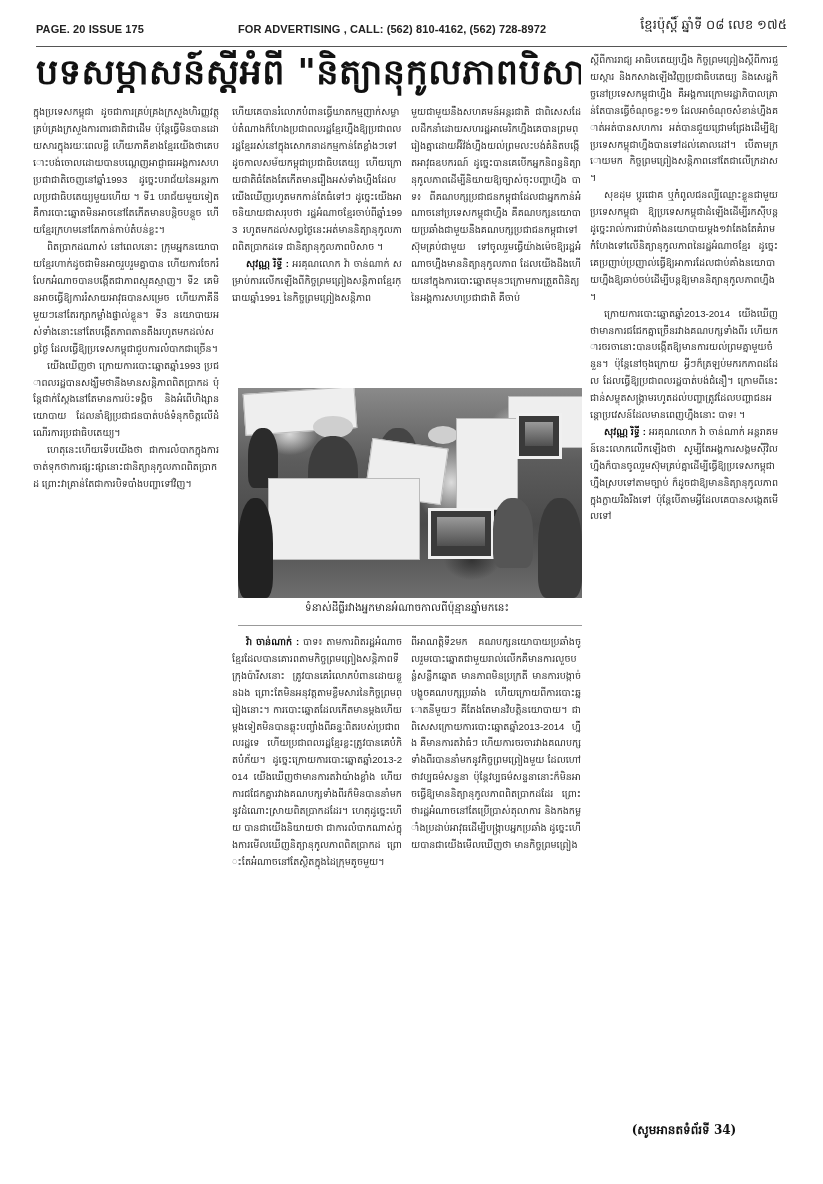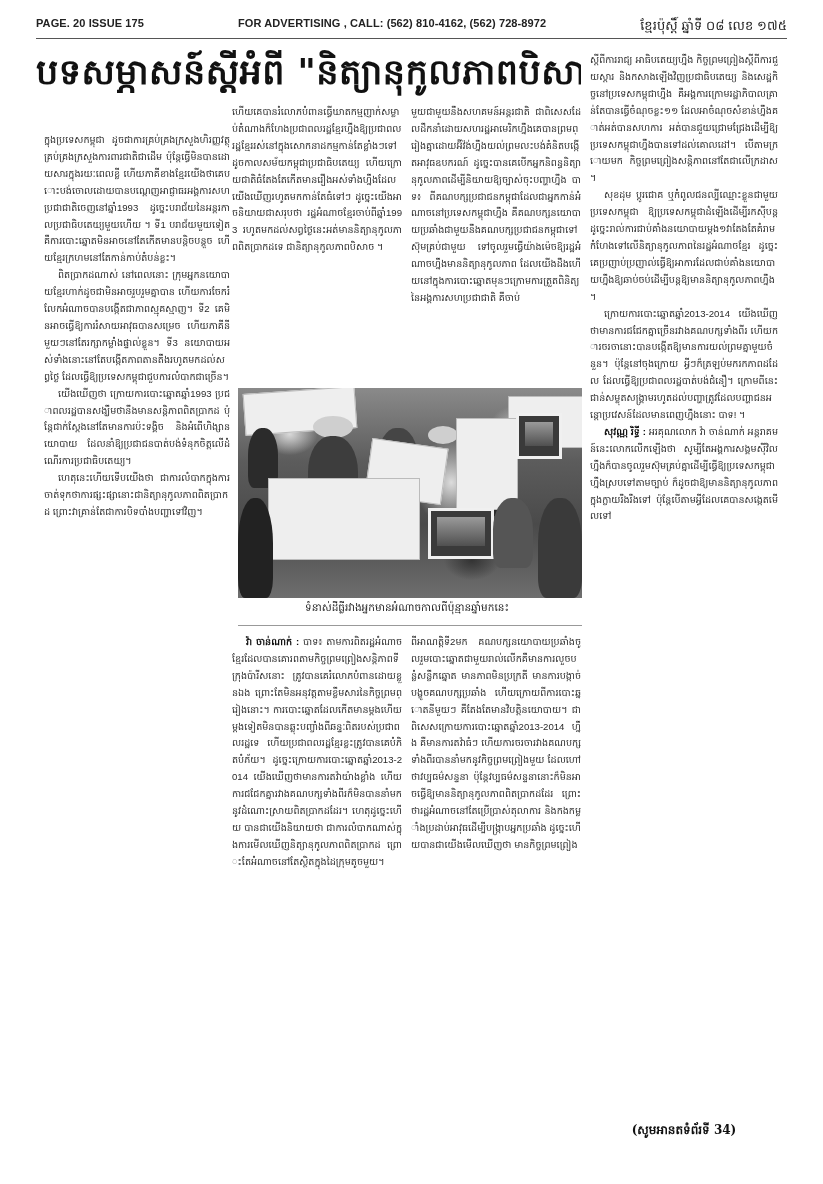--- a/index.html
+++ b/index.html
@@ -2,42 +2,42 @@
 <html><head>
   <meta charset="utf-8">
   <style>
     html, body { margin: 0; padding: 0; background: #ffffff; }
     body {
       width: 823px; height: 1184px; position: relative; overflow: hidden;
       font-family: "DejaVu Sans", sans-serif; color: #1a1a1a;
     }
     .header {
       position: absolute; left: 36px; right: 36px; top: 17px; height: 18px;
-      display: flex; justify-content: space-between; align-items: flex-start;
+      display: flex; justify-content: space-between; align-items: flex-end;
       border-bottom: 1px solid #555;
-      padding-bottom: 3px;
+      padding-bottom: 11px;
       font-family: "Liberation Sans", sans-serif; font-weight: bold;
       font-size: 11px; letter-spacing: 0.1px; color: #222;
     }
     .header .khmer-date { font-weight: normal; font-size: 13px; }
     .headline {
       position: absolute; left: 36px; top: 44px; width: 545px; height: 56px;
       font-family: "DejaVu Serif", serif; font-weight: bold;
       font-size: 35px; line-height: 56px; color: #111;
       white-space: nowrap; overflow: hidden; letter-spacing: 0.5px;
     }
     .col {
       position: absolute; font-family: Liberation Sans, sans-serif;
       font-size: 9.6px; line-height: 16.9px; color: #2a2a2a;
       text-align: justify; overflow: hidden; word-break: break-all;
     }
     .col p { margin: 0; text-indent: 14px; }
     .col p.noindent { text-indent: 0; }
     .speaker { font-weight: bold; color: #111; }
-    #col-left { left: 44px; top: 104px; width: 186px; height: 1028px; margin-top: 28px; }
+    #col-left { left: 33px; top: 104px; width: 186px; height: 1028px; }
     #col-mid1-top { left: 232px; top: 104px; width: 170px; height: 270px; }
     #col-mid2-top { left: 411px; top: 104px; width: 170px; height: 270px; }
     #col-mid1-bot { left: 232px; top: 634px; width: 170px; height: 498px; }
     #col-mid2-bot { left: 411px; top: 634px; width: 170px; height: 498px; }
     #col-right { left: 590px; top: 52px; width: 188px; height: 1030px; }
     .photo {
       position: absolute; left: 238px; top: 388px; width: 344px; height: 210px;
       background:
         radial-gradient(ellipse 40px 30px at 15% 22%, #d9d9d9 0%, transparent 70%),
         radial-gradient(ellipse 60px 35px at 32% 60%, #e8e8e8 0%, transparent 80%),
@@ -93,20 +93,24 @@
 
 <div class="col" id="col-left">
   <p class="noindent">ក្នុងប្រទេសកម្ពុជា ដូចជាការគ្រប់គ្រងក្រសួងហិរញ្ញវត្ថុ គ្រប់គ្រងក្រសួងការពារជាតិជាដើម ប៉ុន្តែធ្វើមិនបានដោយសារក្នុងរយៈពេលខ្លី ហើយភាគីខាងខ្មែរយើងថាគេបោះបង់ចោលដោយបានបណ្ដេញអាជ្ញាធរអង្គការសហប្រជាជាតិចេញនៅឆ្នាំ1993 ដូច្នេះបរាជ័យនៃអន្តរកាលប្រជាធិបតេយ្យមួយហើយ ។ ទី1 បរាជ័យមួយទៀតគឺការបោះឆ្នោតមិនអាចនៅតែកើតមានបន្តិចបន្តួច ហើយខ្មែរក្រហមនៅតែកាន់កាប់តំបន់ខ្លះ។</p>
   <p>ពិតប្រាកដណាស់ នៅពេលនោះ ក្រុមអ្នកនយោបាយខ្មែរហាក់ដូចជាមិនអាចរួបរួមគ្នាបាន ហើយការចែករំលែកអំណាចបានបង្កើតជាភាពស្មុគស្មាញ។ ទី2 គេមិនអាចធ្វើឱ្យការរំសាយអាវុធបានសម្រេច ហើយភាគីនីមួយៗនៅតែរក្សាកម្លាំងផ្ទាល់ខ្លួន។ ទី3 នយោបាយអស់ទាំងនោះនៅតែបង្កើតភាពតានតឹងរហូតមកដល់សព្វថ្ងៃ ដែលធ្វើឱ្យប្រទេសកម្ពុជាជួបការលំបាកជាច្រើន។</p>
   <p>យើងឃើញថា ក្រោយការបោះឆ្នោតឆ្នាំ1993 ប្រជាពលរដ្ឋបានសង្ឃឹមថានឹងមានសន្តិភាពពិតប្រាកដ ប៉ុន្តែជាក់ស្ដែងនៅតែមានការប៉ះទង្គិច និងអំពើហិង្សានយោបាយ ដែលនាំឱ្យប្រជាជនបាត់បង់ទំនុកចិត្តលើដំណើរការប្រជាធិបតេយ្យ។</p>
   <p>ហេតុនេះហើយទើបយើងថា ជាការលំបាកក្នុងការចាត់ទុកថាការផ្សះផ្សានោះជានិត្យានុកូលភាពពិតប្រាកដ ព្រោះវាគ្រាន់តែជាការបិទបាំងបញ្ហាទៅវិញ។</p>
 </div>
 
 <div class="col" id="col-mid1-top">
   <p class="noindent">ហើយគេបានរំលោភបំពានធ្វើឃាតកម្មញាក់សម្លាប់តំណាងក៏ហែងប្រជាពលរដ្ឋខ្មែរហ្នឹងឱ្យប្រជាពលរដ្ឋខ្មែររស់នៅក្នុងសោកនាដកម្មកាន់តែខ្លាំងៗទៅដូចកាលសម័យកម្ពុជាប្រជាធិបតេយ្យ ហើយក្រោយជាតិធំតែងតែកើតមានរឿងអស់ទាំងហ្នឹងដែលយើងឃើញរហូតមកកាន់តែធំទៅៗ ដូច្នេះយើងអាចនិយាយជាសរុបថា រដ្ឋអំណាចខ្មែរចាប់ពីឆ្នាំ1993 រហូតមកដល់សព្វថ្ងៃនេះអត់មាននិត្យានុកូលភាពពិតប្រាកដទេ ជានិត្យានុកូលភាពបិសាច ។</p>
+  <p>
+    <span class="speaker">សុវណ្ណ រិទ្ធី :</span>
+    <span>អរគុណលោក វ៉ា ចាន់ណាក់ សម្រាប់ការលើកឡើងពីកិច្ចព្រមព្រៀងសន្តិភាពខ្មែរក្រោយឆ្នាំ1991 នៃកិច្ចព្រមព្រៀងសន្តិភាព</span>
+  </p>
 </div>
 
 <div class="col" id="col-mid2-top">
   <p class="noindent">មួយជាមួយនឹងសហគមន៍អន្តរជាតិ ជាពិសេសដែលដឹកនាំដោយសហរដ្ឋអាមេរិកហ្នឹងគេបានព្រមព្រៀងគ្នាដោយអ៊ីវ៉ង់ហ្នឹងយល់ព្រមលះបង់គំនិតបង្កើតអាវុធឧបករណ៍ ដូច្នេះបានគេបើកអ្នកនិពន្ធនិត្យានុកូលភាពដើម្បីនិយាយឱ្យច្បាស់ចុះបញ្ហាហ្នឹង បាទ៖ ពីគណបក្សប្រជាជនកម្ពុជាដែលជាអ្នកកាន់អំណាចនៅប្រទេសកម្ពុជាហ្នឹង គឺគណបក្សនយោបាយប្រឆាំងជាមួយនឹងគណបក្សប្រជាជនកម្ពុជាទៅស៊ុមគ្រប់ជាមួយ ទៅចូលរួមធ្វើយ៉ាងម៉េចឱ្យរដ្ឋអំណាចហ្នឹងមាននិត្យានុកូលភាព ដែលយើងដឹងហើយនៅក្នុងការបោះឆ្នោតមុនៗក្រោមការត្រួតពិនិត្យនៃអង្គការសហប្រជាជាតិ គឺចាប់</p>
 </div>
 
 <div class="photo">
   <div class="sign" style="left:6px;top:2px;width:110px;height:40px;transform:rotate(-4deg);"></div>
   <div class="sign" style="left:270px;top:8px;width:74px;height:50px;"></div>
   <div class="hat" style="left:75px;top:28px;width:40px;height:22px;"></div>

